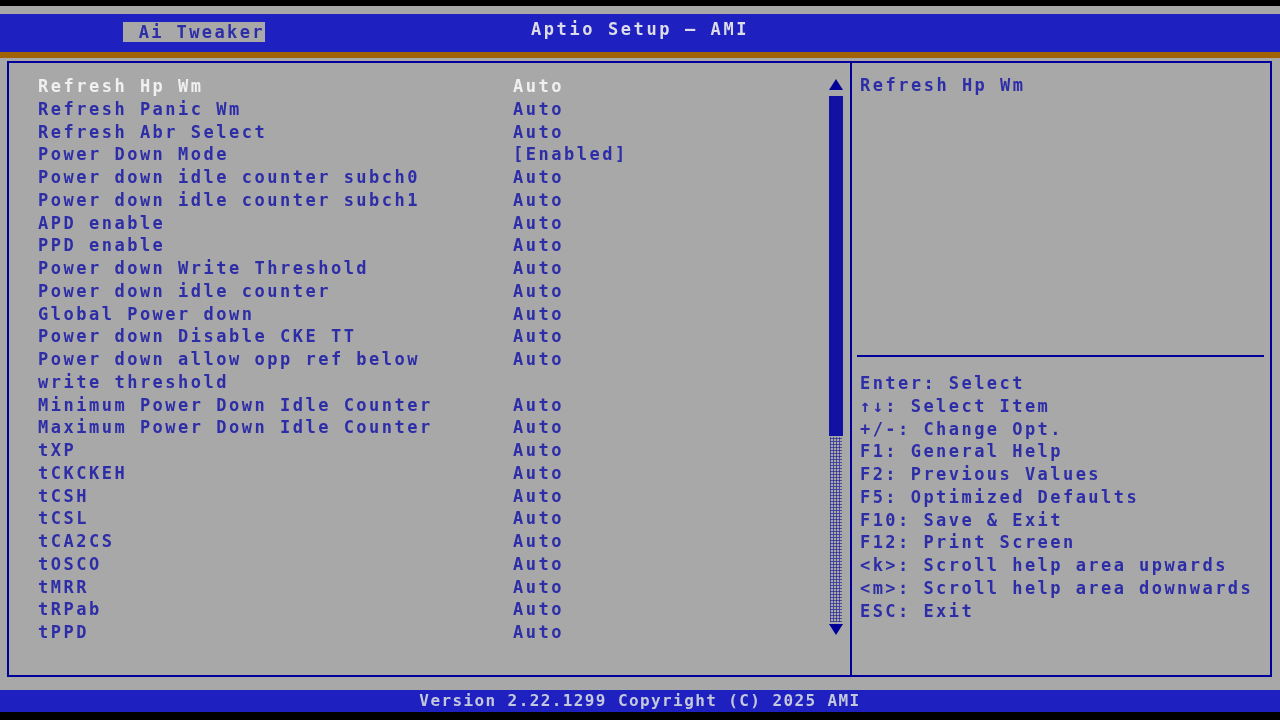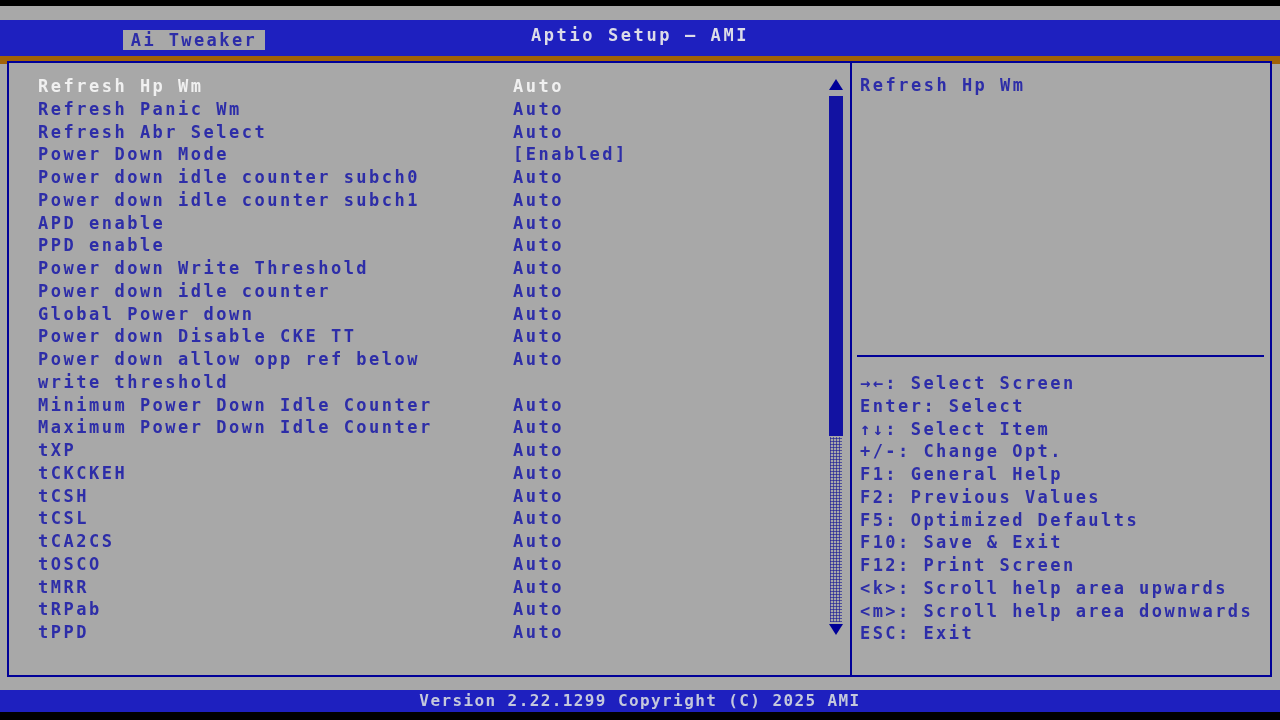--- a/index.html
+++ b/index.html
@@ -10,23 +10,23 @@
     --sel-white:#f0f0f0;
     --head-text:#dcdce8;
     --foot-text:#c4c8dc;
   }
   *{margin:0;padding:0;box-sizing:border-box;}
   html,body{width:1280px;height:720px;overflow:hidden;background:#000;}
   body{font-family:"DejaVu Sans Mono","Liberation Mono",monospace;font-weight:bold;}
   .screen{position:absolute;left:0;top:0;width:1280px;height:720px;background:var(--gray);}
 
   .top-black{position:absolute;left:0;top:0;width:1280px;height:6px;background:#000;}
-  .header{position:absolute;left:0;top:20px;width:1280px;height:44px;background:var(--blue-bar);border-bottom:8px solid #a16207;}
+  .header{position:absolute;left:0;top:14px;width:1280px;height:44px;background:var(--blue-bar);border-bottom:6px solid #a16207;}
   .title{position:absolute;left:0;top:5px;width:100%;text-align:center;color:var(--head-text);font-size:17px;letter-spacing:2.6px;}
-  .tab{position:absolute;left:123px;top:30px;width:142px;height:20px;background:var(--gray);color:var(--item-blue);font-size:17px;letter-spacing:2.4px;text-align:center;line-height:20px;}
+  .tab{position:absolute;left:123px;top:22px;width:142px;height:20px;background:var(--gray);color:var(--item-blue);font-size:17px;letter-spacing:2.4px;text-align:right;line-height:20px;}
 
   .content-box{position:absolute;left:7px;top:61px;width:1265px;height:616px;border:2px solid var(--navy);background:var(--gray);padding-left:47px;}
 
   .item-list{position:absolute;left:0;top:12px;width:800px;}
   .row{position:relative;height:22.75px;line-height:22.75px;font-size:17px;letter-spacing:2.5px;color:var(--item-blue);white-space:nowrap;}
   .row .row-name{position:absolute;left:29px;top:0;}
   .row .row-value{position:absolute;left:504px;top:0;}
   .row.selected{color:var(--sel-white);}
 
   .scrollbar{position:absolute;left:818px;top:0;width:18px;height:612px;}
@@ -171,21 +171,20 @@
       <div class="sb-up"></div>
       <div class="sb-thumb"></div>
       <div class="sb-track"></div>
       <div class="sb-down"></div>
     </div>
 
     <div class="help-panel">
       <div class="help-title">Refresh Hp Wm</div>
       <div class="help-divider"></div>
       <div class="key-list" id="key-list">
-          <div class="key-line">→←: Select Screen</div>
           <div class="key-line">Enter: Select</div>
           <div class="key-line">↑↓: Select Item</div>
           <div class="key-line">+/-: Change Opt.</div>
           <div class="key-line">F1: General Help</div>
           <div class="key-line">F2: Previous Values</div>
           <div class="key-line">F5: Optimized Defaults</div>
           <div class="key-line">F10: Save &amp; Exit</div>
           <div class="key-line">F12: Print Screen</div>
           <div class="key-line">&lt;k&gt;: Scroll help area upwards</div>
           <div class="key-line">&lt;m&gt;: Scroll help area downwards</div>

